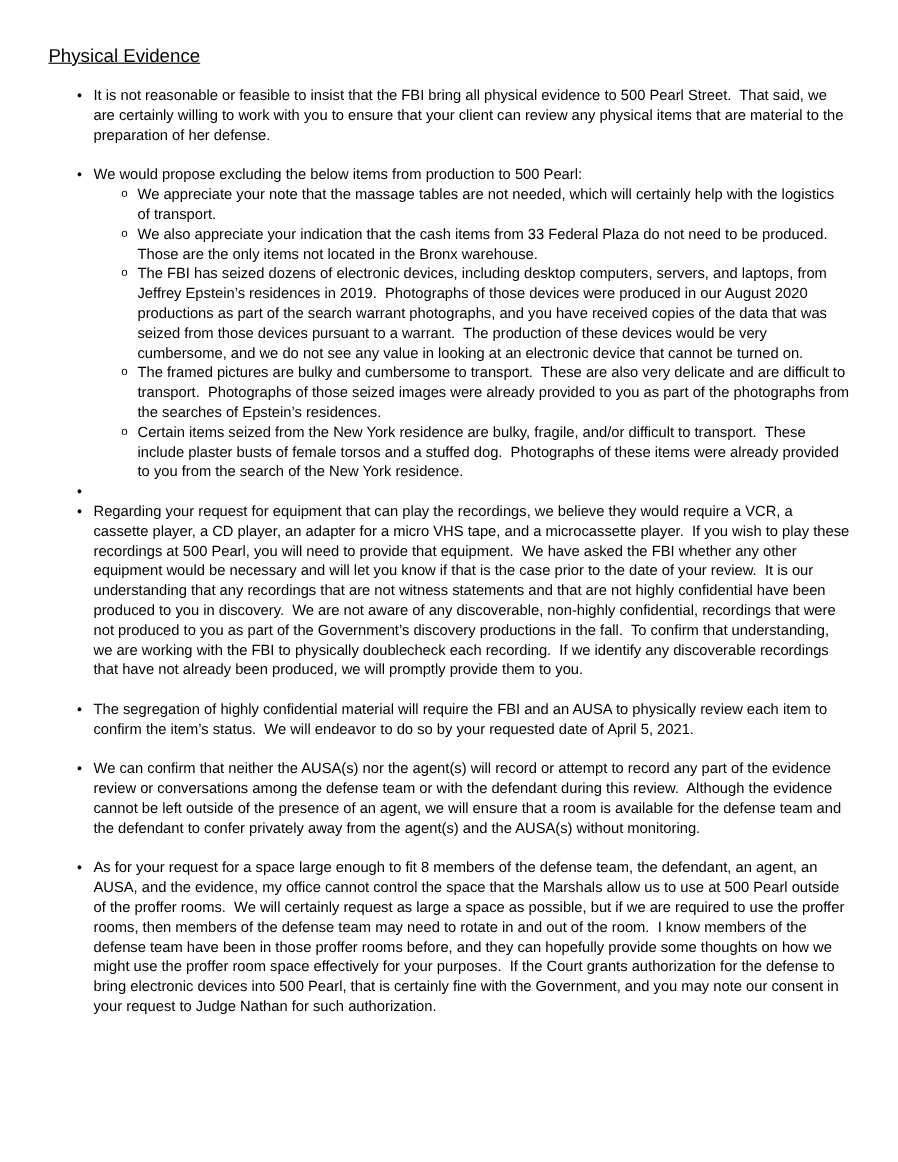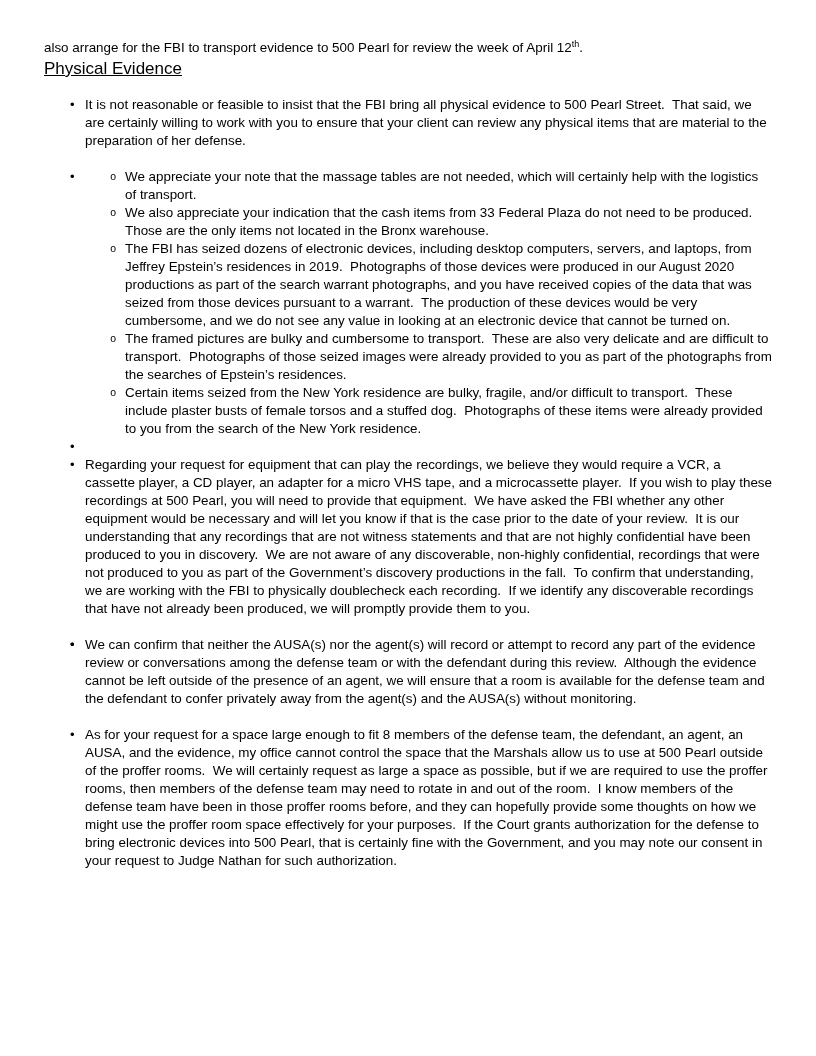--- a/index.html
+++ b/index.html
@@ -59,33 +59,33 @@
   }
   .text {
     white-space: pre-wrap;
   }
 </style>
 </head>
 <body>
 
 <div class="page">
 
-  <p class="intro"><span>also arrange for the FBI to transport evidence to 500 Pearl for review the week of April 12</span><sup>th</sup><span>.</span></p>
 
   <h2 class="heading">Physical Evidence</h2>
 
   <div class="list">
 
     <div class="item l1">
       <span class="marker">•</span>
       <span class="text">It is not reasonable or feasible to insist that the FBI bring all physical evidence to 500 Pearl Street.  That said, we are certainly willing to work with you to ensure that your client can review any physical items that are material to the preparation of her defense.</span>
     </div>
 
     <div class="item l1 gap">
       <span class="marker">•</span>
+      <span class="text">We would propose excluding the below items from production to 500 Pearl:</span>
     </div>
 
     <div class="item l2">
       <span class="marker">o</span>
       <span class="text">We appreciate your note that the massage tables are not needed, which will certainly help with the logistics of transport.</span>
     </div>
 
     <div class="item l2">
       <span class="marker">o</span>
       <span class="text">We also appreciate your indication that the cash items from 33 Federal Plaza do not need to be produced.  Those are the only items not located in the Bronx warehouse.</span>
@@ -110,20 +110,21 @@
       <span class="marker">•</span>
     </div>
 
     <div class="item l1 gap">
       <span class="marker">•</span>
       <span class="text">Regarding your request for equipment that can play the recordings, we believe they would require a VCR, a cassette player, a CD player, an adapter for a micro VHS tape, and a microcassette player.  If you wish to play these recordings at 500 Pearl, you will need to provide that equipment.  We have asked the FBI whether any other equipment would be necessary and will let you know if that is the case prior to the date of your review.  It is our understanding that any recordings that are not witness statements and that are not highly confidential have been produced to you in discovery.  We are not aware of any discoverable, non-highly confidential, recordings that were not produced to you as part of the Government’s discovery productions in the fall.  To confirm that understanding, we are working with the FBI to physically doublecheck each recording.  If we identify any discoverable recordings that have not already been produced, we will promptly provide them to you.</span>
     </div>
 
     <div class="item l1 gap">
       <span class="marker">•</span>
+      <span class="text">The segregation of highly confidential material will require the FBI and an AUSA to physically review each item to confirm the item’s status.  We will endeavor to do so by your requested date of April 5, 2021.</span>
     </div>
 
     <div class="item l1 gap">
       <span class="marker">•</span>
       <span class="text">We can confirm that neither the AUSA(s) nor the agent(s) will record or attempt to record any part of the evidence review or conversations among the defense team or with the defendant during this review.  Although the evidence cannot be left outside of the presence of an agent, we will ensure that a room is available for the defense team and the defendant to confer privately away from the agent(s) and the AUSA(s) without monitoring.</span>
     </div>
 
     <div class="item l1 gap">
       <span class="marker">•</span>
       <span class="text">As for your request for a space large enough to fit 8 members of the defense team, the defendant, an agent, an AUSA, and the evidence, my office cannot control the space that the Marshals allow us to use at 500 Pearl outside of the proffer rooms.  We will certainly request as large a space as possible, but if we are required to use the proffer rooms, then members of the defense team may need to rotate in and out of the room.  I know members of the defense team have been in those proffer rooms before, and they can hopefully provide some thoughts on how we might use the proffer room space effectively for your purposes.  If the Court grants authorization for the defense to bring electronic devices into 500 Pearl, that is certainly fine with the Government, and you may note our consent in your request to Judge Nathan for such authorization.</span>

